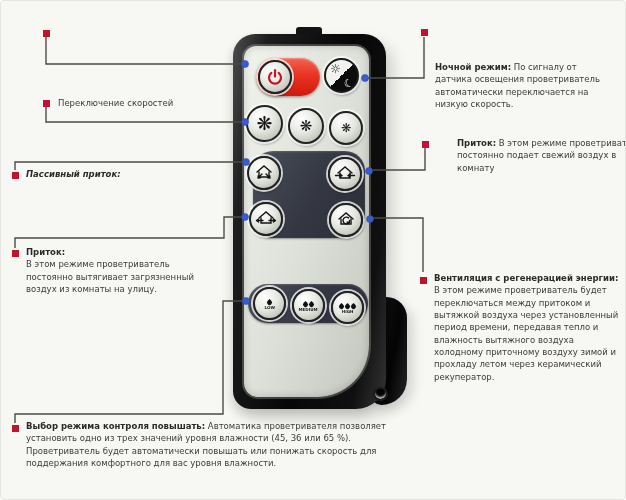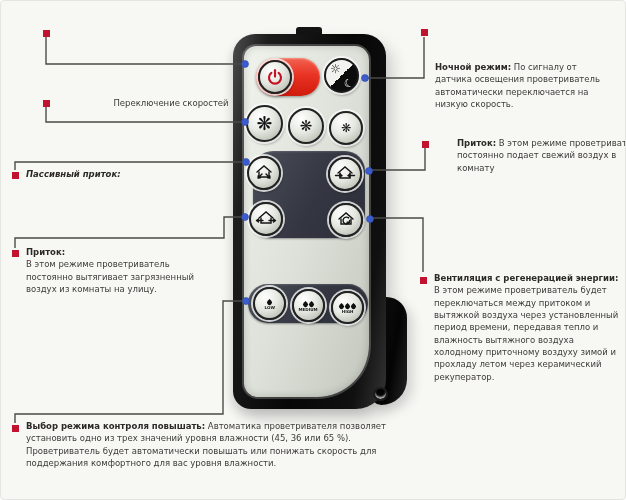--- a/index.html
+++ b/index.html
@@ -185,21 +185,21 @@
   <div class="bullet" style="left:42px;top:29px;"></div>
   <div class="bullet" style="left:42px;top:99px;"></div>
   <div class="bullet" style="left:11px;top:171px;"></div>
   <div class="bullet" style="left:11px;top:249px;"></div>
   <div class="bullet" style="left:11px;top:424px;"></div>
   <div class="bullet" style="left:420px;top:28px;"></div>
   <div class="bullet" style="left:421px;top:140px;"></div>
   <div class="bullet" style="left:419px;top:276px;"></div>
 
 
-  <div class="ann" style="left:70px;top:96px;width:200px;text-align:center;">
+  <div class="ann" style="left:57px;top:96px;width:200px;">
     <span>Переключение скоростей</span>
   </div>
 
   <div class="ann" style="left:25px;top:167px;width:192px;font-style:italic;">
     <span class="t-block">Пассивный приток:</span>
   </div>
 
   <div class="ann" style="left:25px;top:245px;width:172px;">
     <span class="t-block">Приток:</span>
     <span>В этом режиме проветриватель постоянно вытягивает загрязненный воздух из комнаты на улицу.</span>

